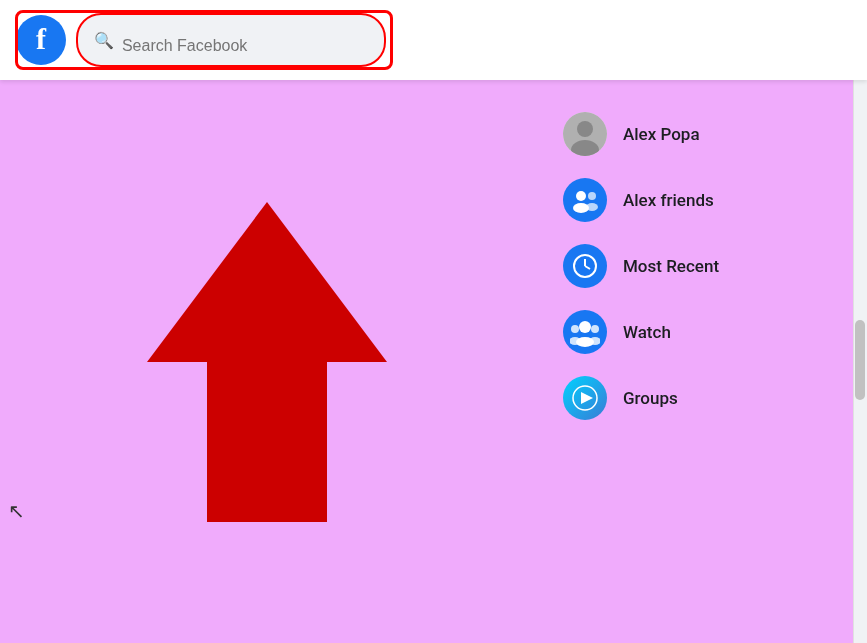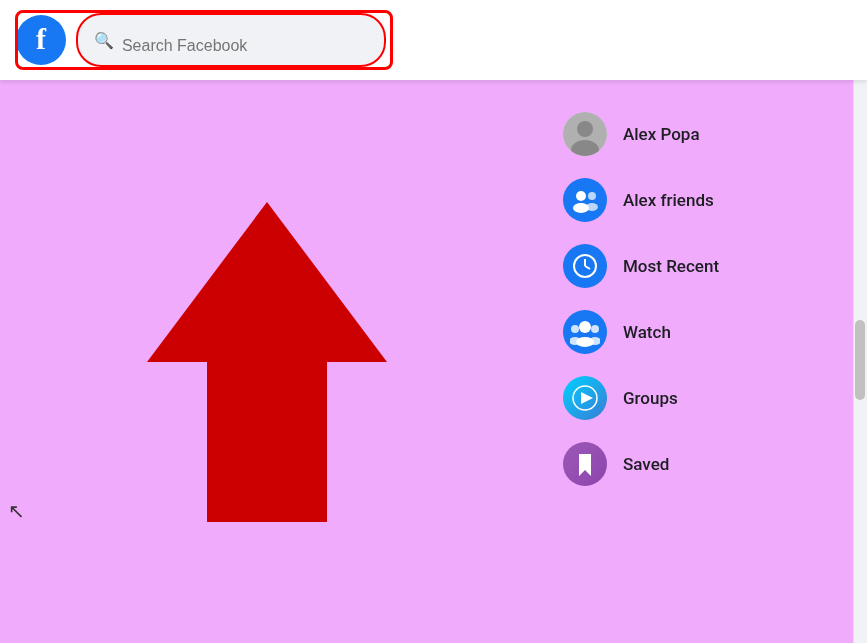--- a/index.html
+++ b/index.html
@@ -316,28 +316,20 @@
       <div class="menu-icon watch-icon">
         <svg width="28" height="28" viewBox="0 0 28 28" fill="white">
           <circle cx="14" cy="14" r="12" fill="none" stroke="white" stroke-width="1.5"></circle>
           <polygon points="10,8 10,20 22,14" fill="white"></polygon>
         </svg>
       </div>
       <span class="menu-label">Groups</span>
     </div>
 
 
-    <div class="menu-item">
-      <div class="menu-icon saved-icon">
-        <svg width="28" height="28" viewBox="0 0 28 28" fill="white">
-          <path d="M8 4 H20 V26 L14 20 L8 26 Z"></path>
-        </svg>
-      </div>
-      <span class="menu-label">Saved</span>
-    </div>
 
   </div>
 </div>
 
 <div class="scrollbar">
   <div class="scrollbar-thumb"></div>
 </div>
 
 <div class="cursor">↖</div>
 

